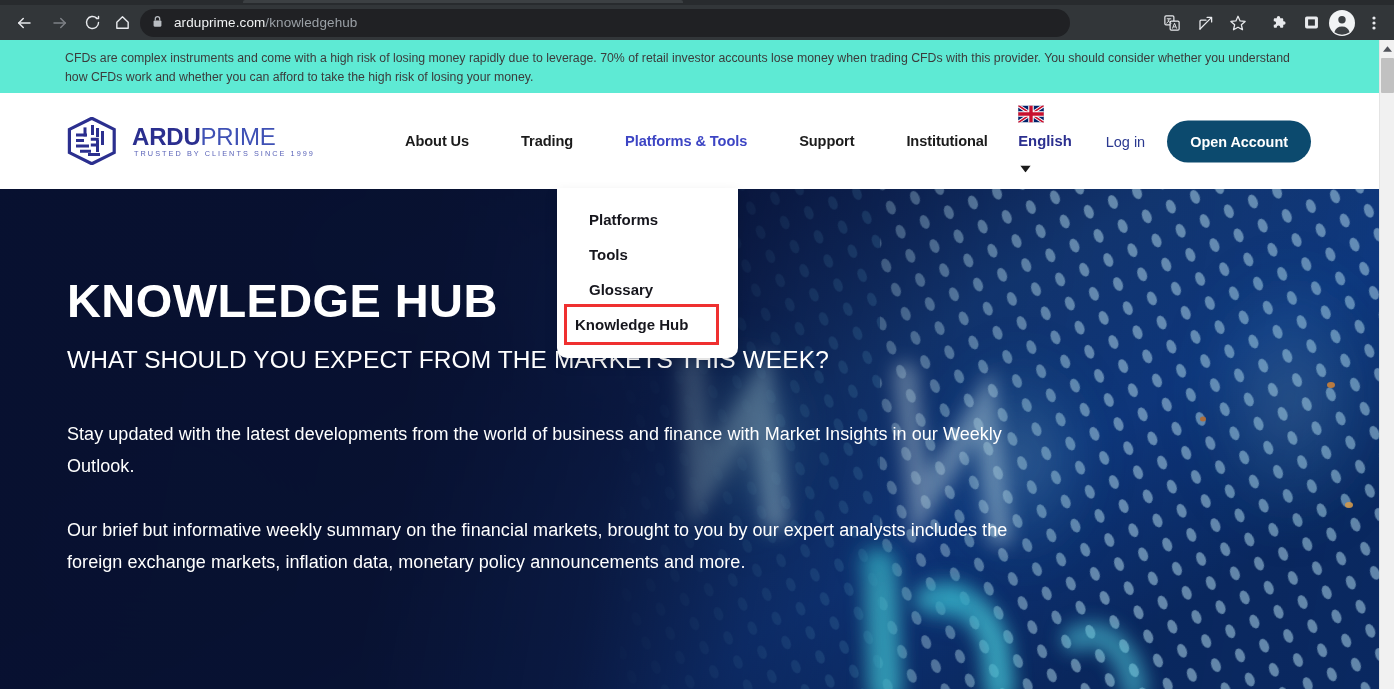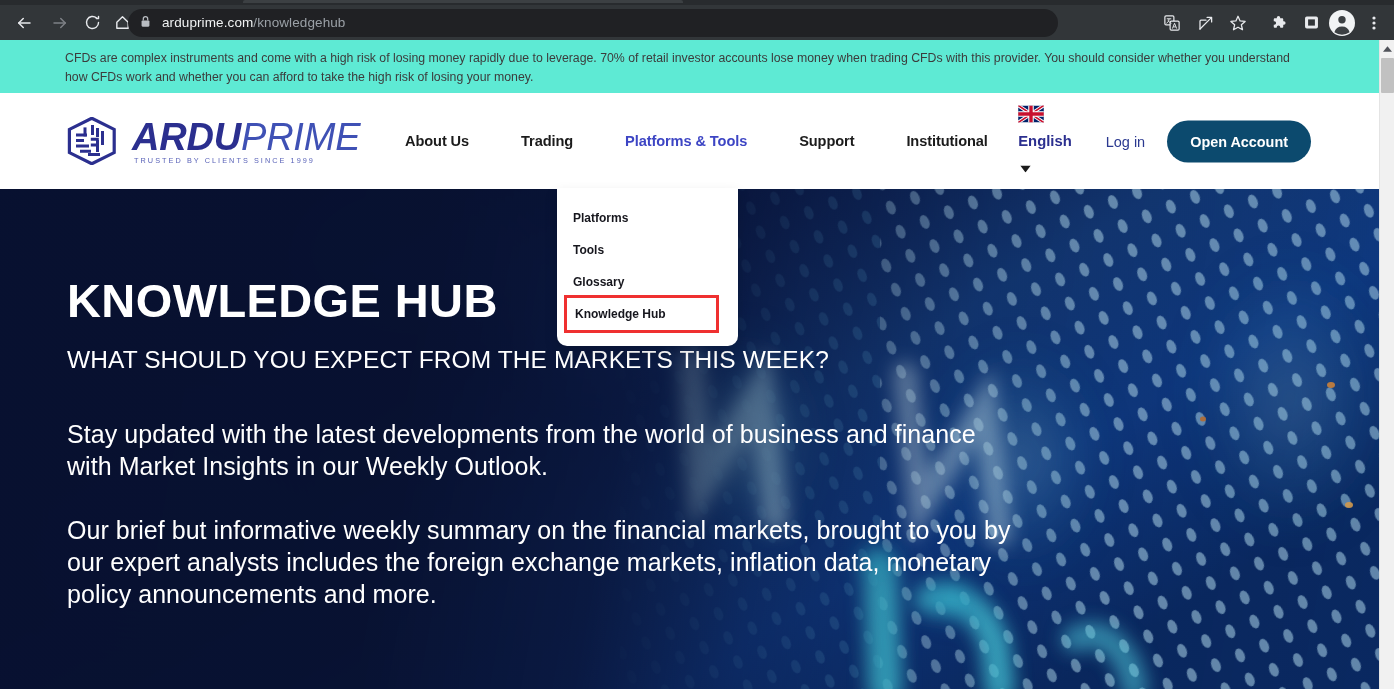--- a/index.html
+++ b/index.html
@@ -29,21 +29,21 @@
   .chrome-btn {
     position: absolute; top: 50%; transform: translateY(-50%);
     width: 28px; height: 28px; border-radius: 50%;
     display: flex; align-items: center; justify-content: center;
     cursor: pointer;
   }
   .chrome-btn svg { display: block; }
 
   #omnibox {
     position: absolute; top: 50%; transform: translateY(-50%);
-    left: 128px; width: 930px; height: 28px;
+    left: 140px; width: 930px; height: 28px;
     background: #202124; border-radius: 14px;
     display: flex; align-items: center; padding: 0 12px;
   }
   #omnibox .lock { margin-right: 11px; flex: 0 0 auto; }
   #url-text {
     font-size: 13.5px; color: #e8eaed; white-space: nowrap;
     letter-spacing: 0.1px;
   }
   #url-text .host { color: #f1f3f4; }
   #url-text .path { color: #9aa0a6; }
@@ -88,21 +88,21 @@
   }
   
   #logo-block {
     position: absolute; left: 66px; top: 50%; transform: translateY(-50%);
     display: flex; align-items: center; gap: 14px;
   }
   #logo-mark { width: 52px; height: 48px; flex: 0 0 auto; }
   #logo-wordmark { display: flex; flex-direction: column; }
   #logo-words {
     display: flex; align-items: baseline;
-    font-size: 38px; letter-spacing: -0.2px; line-height: 1; font-style: italic;
+    font-size: 24px; letter-spacing: -0.2px; line-height: 1;
   }
   #logo-words .ardu { font-weight: 700; color: #2b2f8f; }
   #logo-words .prime { font-weight: 400; color: #3f51b5; margin-left: 0; }
   #logo-tagline {
     font-size: 7.3px; color: #5a63b8; letter-spacing: 2.05px;
     margin-left: 2px; white-space: nowrap;
   }
 
   
   #primary-nav {
@@ -145,22 +145,22 @@
   
   #dropdown-menu {
     position: absolute; left: 557px; top: 148px;
     width: 181px; background: #ffffff;
     border-radius: 0 0 10px 10px;
     padding: 14px 0 16px 0;
     box-shadow: 0 6px 14px rgba(0,0,0,0.14);
     z-index: 40;
   }
   #dropdown-menu .dd-item {
-    font-size: 12px; font-weight: 700; color: #16161d;
-    padding: 9px 0 9px 16px; cursor: pointer; white-space: nowrap;
+    font-size: 15px; font-weight: 700; color: #16161d;
+    padding: 9px 0 9px 32px; cursor: pointer; white-space: nowrap;
   }
   #dropdown-menu .dd-item.highlighted {
     position: relative;
     outline: 3px solid #ef3030; outline-offset: 0;
     margin: 0 22px 0 10px; padding-left: 8px;
   }
 
   
   #hero {
     position: relative; width: 1379px; height: 500px; overflow: hidden;
@@ -184,21 +184,21 @@
   #hero-title {
     font-size: 47px; font-weight: 700; color: #ffffff;
     letter-spacing: 0.4px; line-height: 1; margin-top: 88px;
   }
   #hero-subtitle {
     font-size: 24.5px; font-weight: 400; color: #ffffff;
     letter-spacing: 0.1px; margin-top: 22px; white-space: nowrap;
   }
   #hero-paragraphs { margin-top: 44px; }
   #hero-paragraphs p {
-    font-size: 25px; font-weight: 400; color: #ffffff;
+    font-size: 18px; font-weight: 400; color: #ffffff;
     line-height: 32px; letter-spacing: 0.05px;
   }
   #hero-paragraphs p + p { margin-top: 32px; }
 </style>
 </head>
 <body>
 
 <div id="browser-chrome">
 
   <div id="tab-strip">

